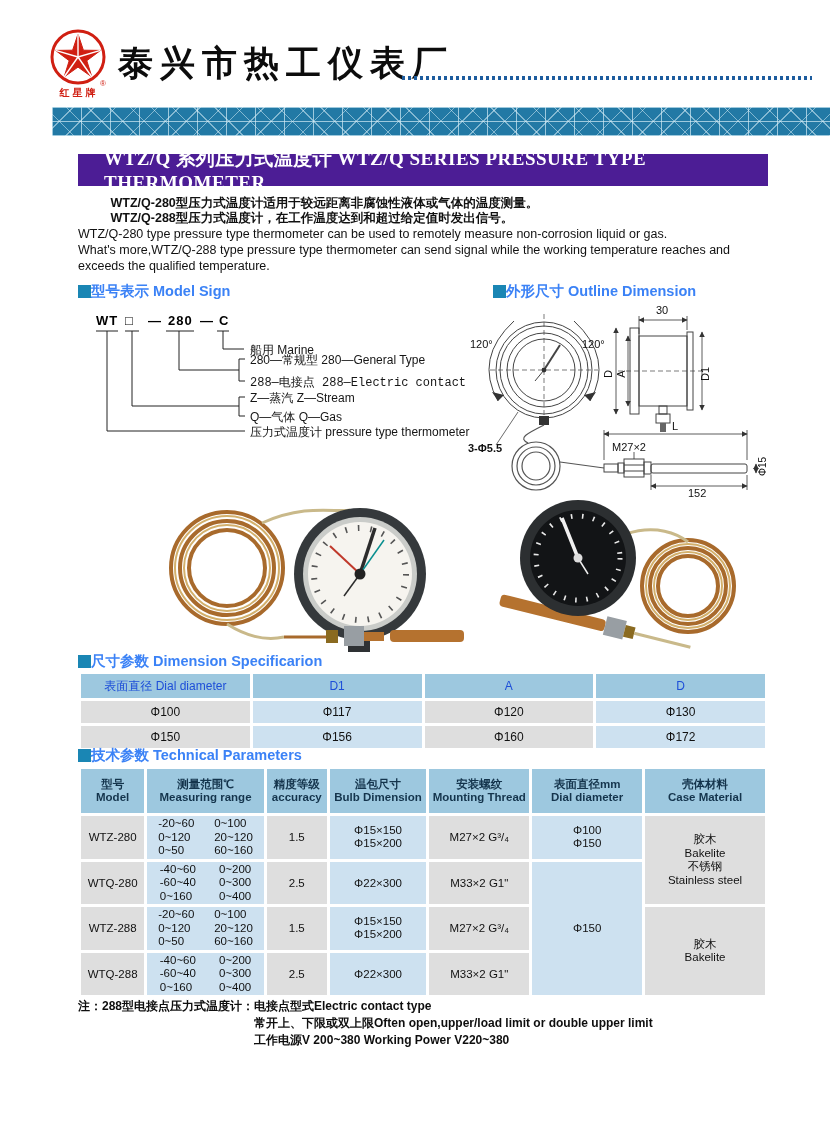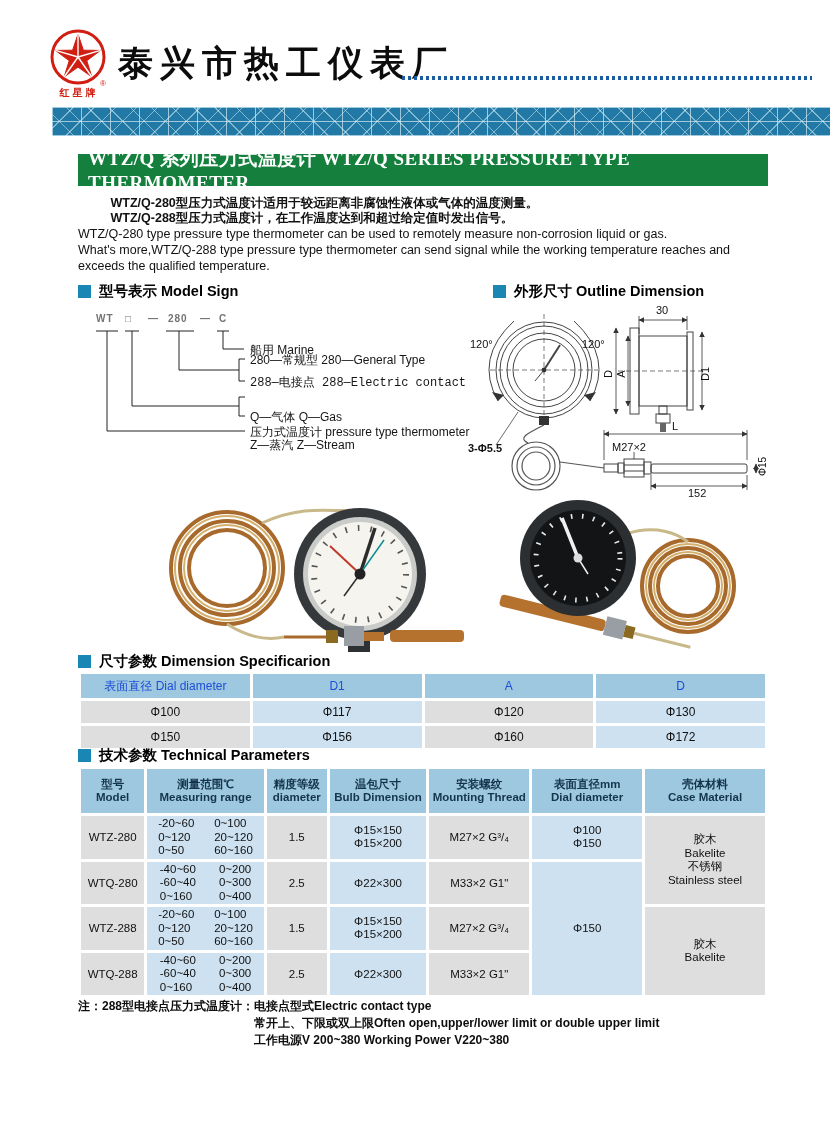--- a/index.html
+++ b/index.html
@@ -17,38 +17,38 @@
   .dotline{left:402px;top:76px;width:410px;height:4px;
     background:repeating-linear-gradient(90deg,#1d5c9e 0 3px,transparent 3px 6px);}
   .band{left:52px;top:107px;width:778px;height:29px;background:#2279a5;
     background-image:
       repeating-linear-gradient(45deg, rgba(210,235,245,.55) 0 1px, transparent 1px 15px),
       repeating-linear-gradient(-45deg, rgba(210,235,245,.55) 0 1px, transparent 1px 15px),
       repeating-linear-gradient(90deg, rgba(210,235,245,.7) 0 1px, transparent 1px 29px),
       repeating-linear-gradient(0deg, rgba(210,235,245,.7) 0 1px, transparent 1px 14px);}
 
   
-  .titlebar{left:78px;top:154px;width:690px;height:32px;background:#15803d;color:#fff;
+  .titlebar{left:78px;top:154px;width:690px;height:32px;background:#4c1d95;color:#fff;
     font-family:"Liberation Serif", serif;font-weight:bold;font-size:19px;
-    display:flex;align-items:center;padding-left:10px;box-sizing:border-box;letter-spacing:.5px;}
+    display:flex;align-items:center;padding-left:26px;box-sizing:border-box;letter-spacing:.5px;}
 
   
   .intro{left:78px;top:196px;width:694px;font-size:12.5px;line-height:16px;}
   .intro .zh{font-weight:bold;text-indent:2.6em;line-height:15px;}
   .intro .en{font-weight:500;}
 
   
-  .sec{display:flex;align-items:center;gap:8px;font-size:14.5px;font-weight:bold;color:#000000;}
+  .sec{display:flex;align-items:center;gap:0;font-size:14.5px;font-weight:bold;color:#3b82f6;}
   .sec .sq{width:13px;height:13px;background:#1a86b4;flex:0 0 auto;}
 
   
   .msdiag{left:82px;top:312px;width:580px;height:140px;}
   .msdiag svg{position:absolute;left:0;top:0;}
   .mslabel{position:absolute;font-size:12px;white-space:nowrap;color:#151515;}
-  .mscode{position:absolute;font-size:10px;font-weight:bold;letter-spacing:1px;color:#737373;}
+  .mscode{position:absolute;font-size:13px;font-weight:bold;letter-spacing:1px;color:#000000;}
 
   
   .outline-svg{left:466px;top:300px;}
   .photoL{left:122px;top:488px;}
   .photoR{left:498px;top:496px;}
   svg text{font-family:"Liberation Sans", sans-serif;}
 
   
   table{border-collapse:separate;border-spacing:3px;table-layout:fixed;}
   .dimtable{left:78px;top:671px;width:690px;}
@@ -128,21 +128,21 @@
   </svg>
   <span class="mscode" style="left:14px;top:1px;">WT</span>
   <span class="mscode" style="left:43px;top:1px;">□</span>
   <span class="mscode" style="left:66px;top:1px;">—</span>
   <span class="mscode" style="left:86px;top:1px;">280</span>
   <span class="mscode" style="left:118px;top:1px;">—</span>
   <span class="mscode" style="left:137px;top:1px;">C</span>
   <span class="mslabel" style="left:168px;top:30px;">船用 Marine</span>
   <span class="mslabel" style="left:168px;top:40px;">280—常规型 280—General Type</span>
   <span class="mslabel" style="left:168px;top:62px;font-family:Liberation Mono, monospace;">288—电接点 288—Electric contact</span>
-  <span class="mslabel" style="left:168px;top:78px;margin-top:47px;">Z—蒸汽 Z—Stream</span>
+  <span class="mslabel" style="left:168px;top:78px;">Z—蒸汽 Z—Stream</span>
   <span class="mslabel" style="left:168px;top:97px;">Q—气体 Q—Gas</span>
   <span class="mslabel" style="left:168px;top:112px;">压力式温度计 pressure type thermometer</span>
 </div>
 
 <div class="abs sec" style="left:485px;top:282px;padding-left:8px;">
   <span class="sq"></span>
   <span>外形尺寸 Outline Dimension</span>
 </div>
 
 <svg class="abs outline-svg" width="348" height="198" viewBox="0 0 348 198">
@@ -330,21 +330,21 @@
       <col style="width:16.5%">
       <col style="width:18%">
   </colgroup>
   <tbody>
       <tr>
     <th class="pre">型号
 Model</th>
     <th class="pre">测量范围℃
 Measuring range</th>
     <th class="pre">精度等级
-diameter</th>
+accuracy</th>
     <th class="pre">温包尺寸
 Bulb Dimension</th>
     <th class="pre">安装螺纹
 Mounting Thread</th>
     <th class="pre">表面直径mm
 Dial diameter</th>
     <th class="pre">壳体材料
 Case Material</th>
   </tr>
   <tr>
@@ -422,16 +422,16 @@
     <td class="c-blue">Φ22×300</td>
     <td class="c-gray">M33×2  G1"</td>
   </tr>
 </tbody>
   </table>
 
 <div class="abs notes">
   <div>注：288型电接点压力式温度计：</div>
   <div class="lines">
     <div>电接点型式Electric contact type</div>
-    <div>常开上、下限或双上限Often open,upper/lower limit or double upper limit</div>
+    <div>常开上、下限或双上限Often open,upper/load limit or double upper limit</div>
     <div>工作电源V 200~380 Working Power V220~380</div>
   </div>
 </div>
 
 </body></html>

